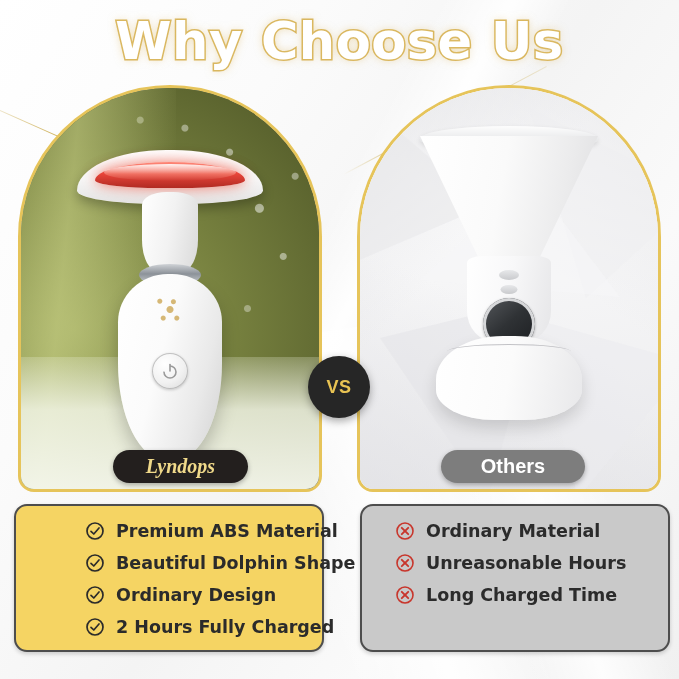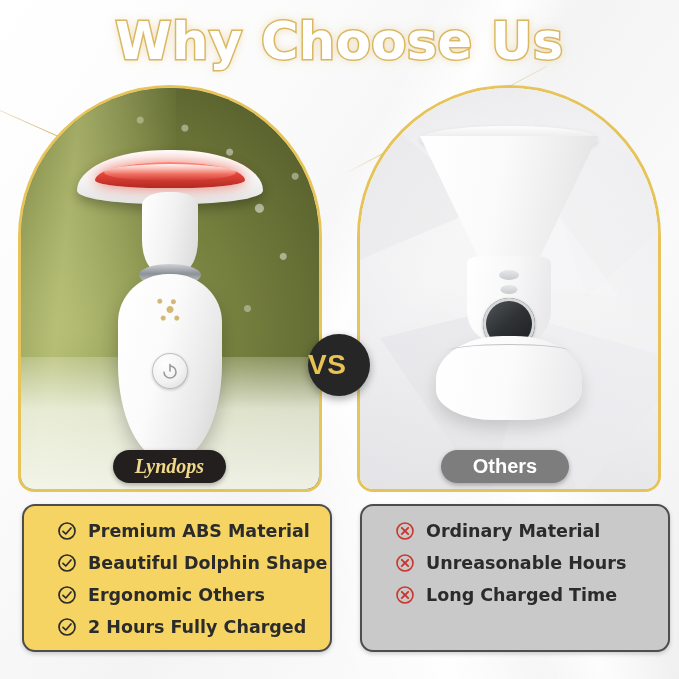--- a/index.html
+++ b/index.html
@@ -195,51 +195,51 @@
     border-top:1px solid rgba(170,170,175,.7);
   }
 
   
   .pill{
     position:absolute;height:33px;line-height:33px;
     border-radius:17px;text-align:center;white-space:nowrap;
     box-shadow:0 2px 5px rgba(0,0,0,.3);
   }
   #pill-left{
-    left:113px;top:450px;width:113px;
+    left:113px;top:450px;width:135px;
     background:#231f1e;
     color:#f0d98a;
     font-family:"Liberation Serif","DejaVu Serif",serif;
     font-style:italic;font-weight:bold;font-size:20px;
   }
   #pill-right{
-    left:441px;top:450px;width:128px;
+    left:441px;top:450px;width:144px;
     background:#7d7d7d;
     color:#ffffff;
     font-weight:bold;font-size:20px;
   }
 
   
   #vs-badge{
-    position:absolute;left:308px;top:334px;width:62px;height:62px;
+    position:absolute;left:308px;top:356px;width:62px;height:62px;
     border-radius:50%;background:#262626;
     box-shadow:0 3px 8px rgba(0,0,0,.35);
-    color:#e8c353;font-weight:bold;font-size:28px;
-    line-height:62px;letter-spacing:.5px;
+    color:#e8c353;font-weight:bold;font-size:18px;
+    line-height:62px;text-align:center;letter-spacing:.5px;
   }
 
   
   .panel{
     position:absolute;top:504px;width:310px;height:148px;
     border:2px solid #4d4d4d;border-radius:13px;
     box-sizing:border-box;
     padding:9px 0 0 0;
     box-shadow:0 2px 4px rgba(0,0,0,.18);
   }
-  #panel-left{left:22px;background:#f5d463;}
+  #panel-left{left:14px;background:#f5d463;padding-left:36px;}
   #panel-right{left:360px;background:#c9c9c9;}
   .feat{
     display:flex;align-items:center;
     height:32px;padding-left:33px;
   }
   .feat .ico{width:20px;height:20px;flex:0 0 20px;margin-right:11px;}
   .feat .txt{
     font-size:17.5px;font-weight:bold;color:#2b2b2b;
     font-family:"DejaVu Sans","Liberation Sans",sans-serif;
     white-space:nowrap;
@@ -321,21 +321,21 @@
       </span>
       <span class="txt">Beautiful Dolphin Shape</span>
     </div>
     <div class="feat">
       <span class="ico">
         <svg width="20" height="20" viewBox="0 0 20 20" aria-hidden="true">
           <circle cx="10" cy="10" r="8" fill="none" stroke="#2b2b2b" stroke-width="1.7"></circle>
           <polyline points="6,10.3 8.8,13 14,7" fill="none" stroke="#2b2b2b" stroke-width="1.7" stroke-linecap="round" stroke-linejoin="round"></polyline>
         </svg>
       </span>
-      <span class="txt">Ergonomic Others</span>
+      <span class="txt">Ordinary Design</span>
     </div>
     <div class="feat">
       <span class="ico">
         <svg width="20" height="20" viewBox="0 0 20 20" aria-hidden="true">
           <circle cx="10" cy="10" r="8" fill="none" stroke="#2b2b2b" stroke-width="1.7"></circle>
           <polyline points="6,10.3 8.8,13 14,7" fill="none" stroke="#2b2b2b" stroke-width="1.7" stroke-linecap="round" stroke-linejoin="round"></polyline>
         </svg>
       </span>
       <span class="txt">2 Hours Fully Charged</span>
     </div>

